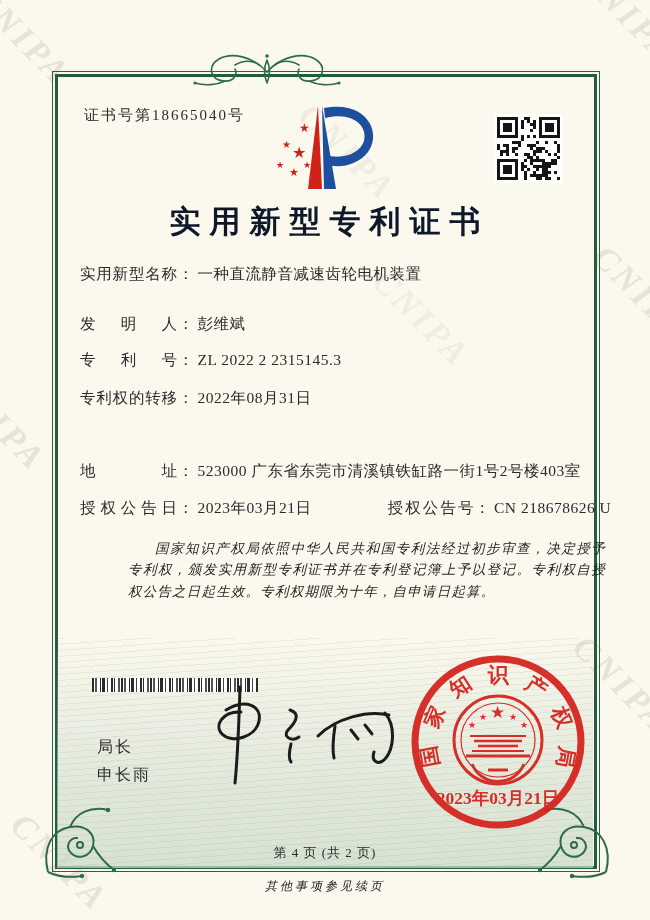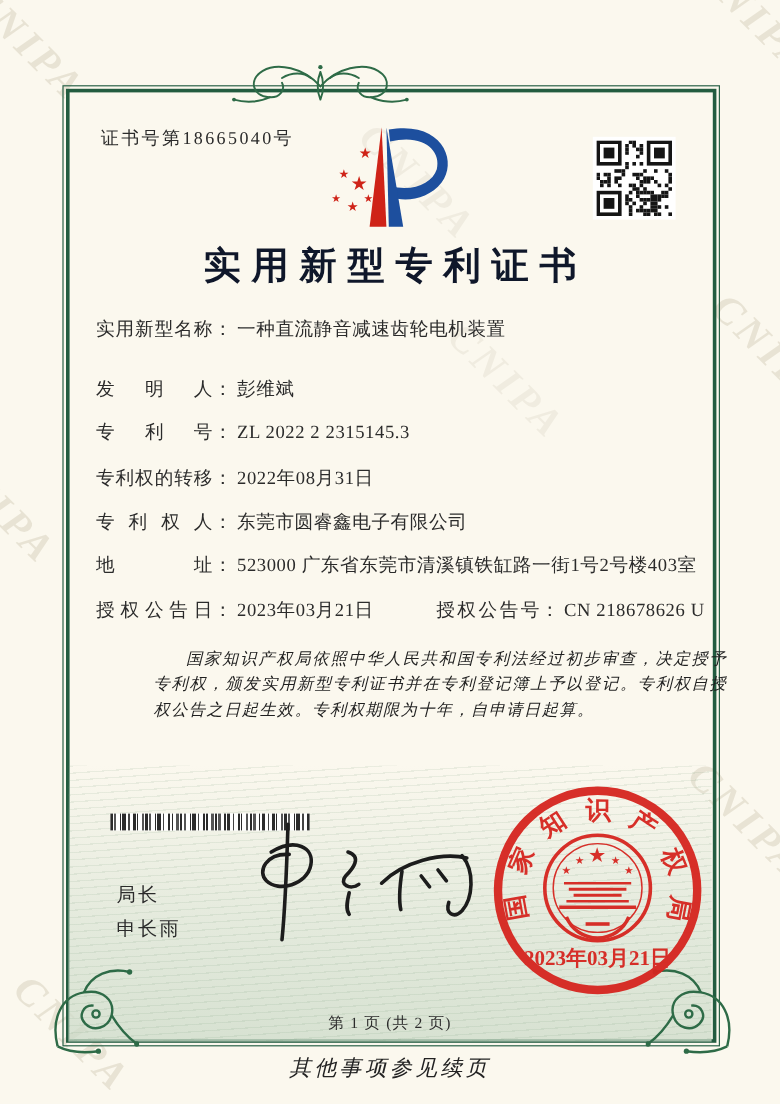--- a/index.html
+++ b/index.html
@@ -45,21 +45,21 @@
     box-sizing:border-box;color:#0f172a;
   }
 
   .row{position:absolute;left:80px;font-size:15.5px;white-space:nowrap;}
   .f-label{
     display:inline-block;width:97px;text-align:justify;text-align-last:justify;
     vertical-align:top;
   }
   .f-colon{display:inline-block;margin:0 4px 0 1px;}
   .f-value{letter-spacing:0.5px;}
-  .pair2{margin-left:52px;}
+  .pair2{margin-left:76px;}
 
   .law{
     position:absolute;left:80px;width:478px;font-size:13.5px;font-style:italic;
     line-height:1.62;text-indent:2em;letter-spacing:1.2px;color:#1f1f1f;text-align:justify;margin-left:48px;
   }
 
   .barcode{
     position:absolute;left:92px;top:678px;width:166px;height:14px;background:#fff;
     background-image:repeating-linear-gradient(90deg,
       #2b2b2b 0 2px,#fff 2px 3px,#555 3px 5px,#fff 5px 8px,
@@ -72,21 +72,21 @@
   .signature{position:absolute;left:188px;top:682px;width:215px;height:105px;}
 
   .seal{position:absolute;left:408px;top:652px;width:180px;height:180px;opacity:0.95;}
 
   .page-foot{
     position:absolute;left:0;top:844px;width:650px;text-align:center;
     font-size:13px;letter-spacing:1px;
   }
   .cont-note{
     position:absolute;left:0;top:878px;width:650px;text-align:center;
-    font-size:18px;font-style:italic;letter-spacing:3px;color:#222;
+    font-size:12px;font-style:italic;letter-spacing:3px;color:#222;
   }
   .ornament-top{position:absolute;left:187px;top:50px;z-index:2;}
   .corner{position:absolute;z-index:2;}
   .corner.bl{left:38px;top:800px;}
   .corner.br{left:538px;top:800px;transform:scaleX(-1);}
 </style>
 </head>
 <body>
 
 <div class="wm" style="left:-8px;top:-20px;">CNIPA</div>
@@ -292,23 +292,20 @@
   </div>
   <div class="row" style="top:264px">
     <span class="f-label">实用新型名称</span><span class="f-colon">：</span><span class="f-value">一种直流静音减速齿轮电机装置</span>
   </div>
   <div class="row" style="top:350px">
     <span class="f-label">专利号</span><span class="f-colon">：</span><span class="f-value">ZL 2022 2 2315145.3</span>
   </div>
   <div class="row" style="top:388px">
     <span class="f-label">专利权的转移</span><span class="f-colon">：</span><span class="f-value">2022年08月31日</span>
   </div>
-  <div class="row" style="top:425px">
-    <span class="f-label">专利权人</span><span class="f-colon">：</span><span class="f-value">东莞市圆睿鑫电子有限公司</span>
-  </div>
   <div class="row" style="top:461px">
     <span class="f-label">地址</span><span class="f-colon">：</span><span class="f-value">523000 广东省东莞市清溪镇铁缸路一街1号2号楼403室</span>
   </div>
   <div class="row" style="top:498px">
     <span class="f-label">授权公告日</span><span class="f-colon">：</span><span class="f-value">2023年03月21日</span><span class="pair2"><span class="f-label" style="width:86px">授权公告号</span><span class="f-colon">：</span><span class="f-value">CN 218678626 U</span></span>
   </div>
 
   <p class="law" style="top:524px">国家知识产权局依照中华人民共和国专利法经过初步审查，决定授予专利权，颁发实用新型专利证书并在专利登记簿上予以登记。专利权自授权公告之日起生效。专利权期限为十年，自申请日起算。</p>
 
   <div class="barcode"></div>
@@ -352,15 +349,15 @@
       <path d="M62,84 L118,84" stroke-width="2"></path>
       <path d="M66,89 L114,89 M70,94 L110,94" stroke-width="2.5"></path>
       <path d="M64,99 L116,99" stroke-width="2"></path>
       <path d="M58,104 L122,104" stroke-width="3"></path>
       <path d="M64,112 A 28,28 0 0 0 116,112" stroke-width="3"></path>
       <path d="M80,118 L100,118" stroke-width="3"></path>
     </g>
     <text x="90" y="152" text-anchor="middle" font-size="17.5" font-weight="bold" fill="#d6251f">2023年03月21日</text>
   </svg>
 
-  <div class="page-foot">第 1 页 (共 2 页)</div>
+  <div class="page-foot">第 4 页 (共 2 页)</div>
   <div class="cont-note">其他事项参见续页</div>
 </div>
 
 </body></html>

